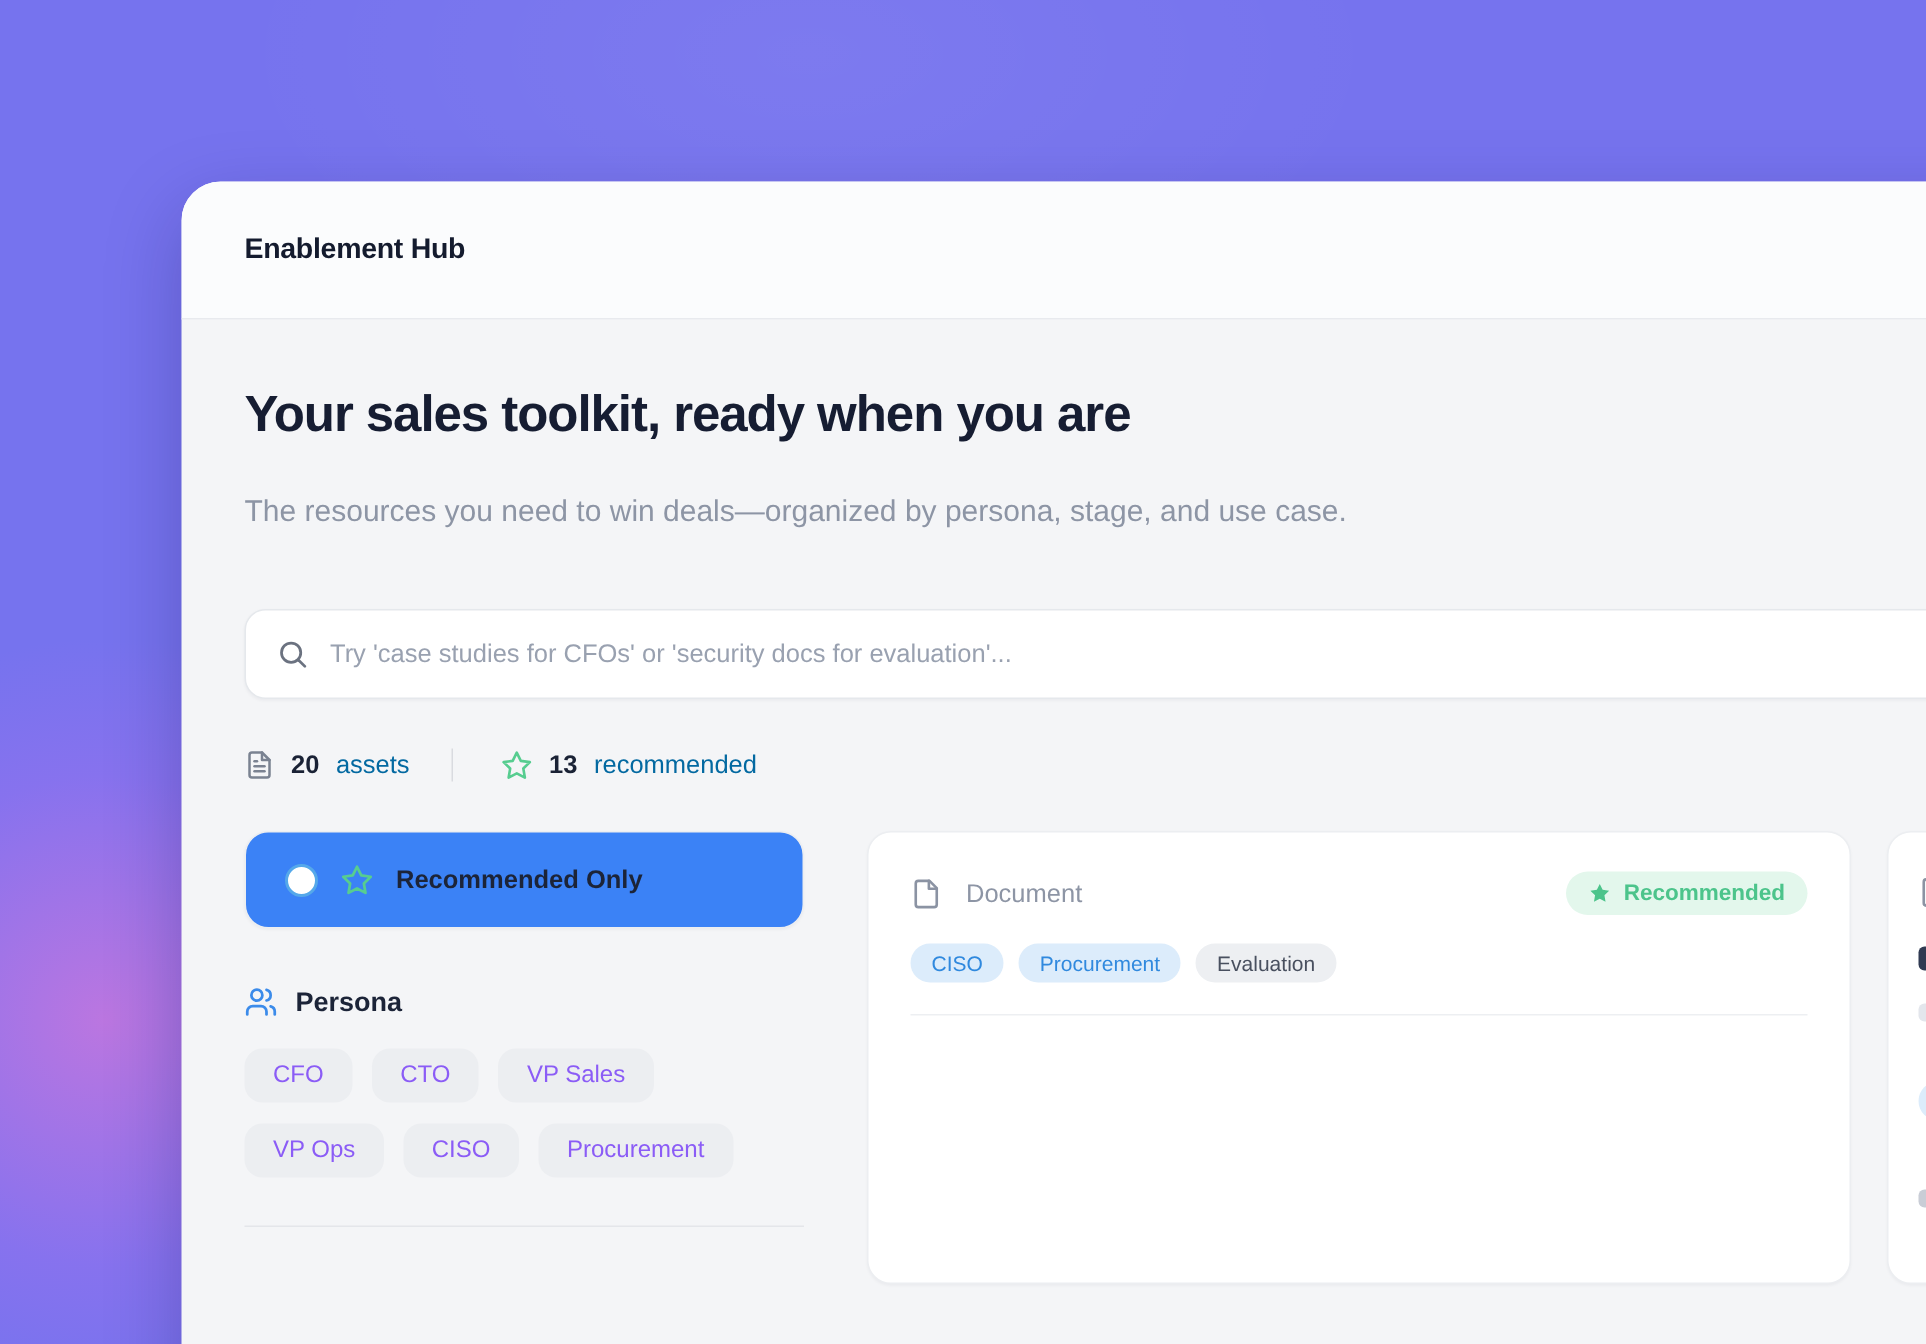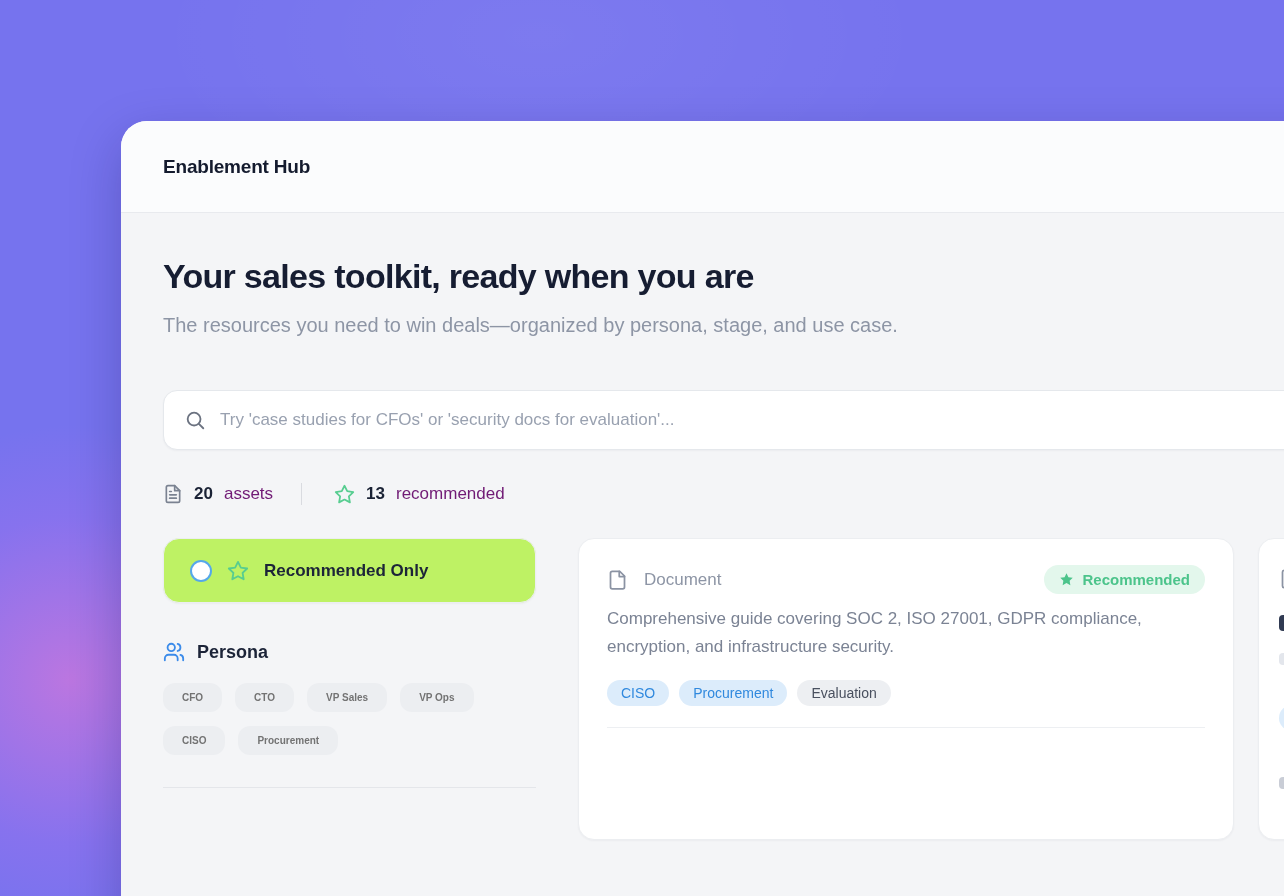--- a/index.html
+++ b/index.html
@@ -29,21 +29,21 @@
     border-bottom:1px solid #e8eaee;
     display:flex; align-items:center;
     padding-left:42px;
   }
   .app-title { font-size:19px; font-weight:700; color:#141b2e; letter-spacing:-0.2px; }
 
   .panel-body { padding:44px 0 0 42px; }
 
   .hero-title { font-size:34px; font-weight:700; letter-spacing:-0.7px; color:#161d32; }
   .hero-subtitle {
-    margin-top:10px; font-size:20px; line-height:38px;
+    margin-top:26px; font-size:20px; line-height:38px;
     color:#8d95a5; max-width:820px; font-weight:400;
   }
 
   
   .search-bar {
     margin-top:46px;
     width:1180px; height:60px;
     background:#ffffff;
     border:1px solid #e5e8ec;
     border-radius:14px;
@@ -55,49 +55,49 @@
   .search-bar input {
     flex:1; border:none; outline:none; background:transparent;
     font-family:inherit; font-size:17px; color:#1a2235;
   }
   .search-bar input::placeholder { color:#99a1b0; }
 
   
   .stats-row { margin-top:33px; display:flex; align-items:center; font-size:17px; }
   .stat { display:flex; align-items:center; gap:11px; }
   .stat b { color:#1a2235; font-weight:700;text-align:right; }
-  .stat .lbl { color:#701a75; }
+  .stat .lbl { color:#0369a1; }
   .stat-divider { width:1px; height:22px; background:#d9dbe0; margin:0 32px 0 28px; }
 
   
   .layout { margin-top:33px; display:flex; gap:42px; align-items:flex-start; }
   .sidebar { width:373px; flex:none; }
 
   .rec-card {
-    height:65px; background:#bef264;
+    height:65px; background:#3b82f6;
     border:1px solid #eceef1; border-radius:16px;
     display:flex; align-items:center; gap:15px;
     padding:0 24px 0 26px;
     box-shadow:0 1px 2px rgba(16,24,40,0.04);
     cursor:pointer;
   }
   .radio-circle {
     width:22px; height:22px; border-radius:50%;
     border:2px solid #55a8ea; background:#fff; flex:none;
   }
   .rec-label { font-size:17px; font-weight:600; color:#1c2438; }
 
   .filter-group { margin-top:38px; }
   .group-header { display:flex; align-items:center; gap:12px; }
   .group-label { font-size:18px; font-weight:700; color:#1c2438; }
 
   .chips { margin-top:20px; display:flex; flex-wrap:wrap; gap:14px 13px; }
   .chip {
     background:#eceef1; border-radius:12px;
-    padding:9px 19px; font-size:10px; color:#737373; font-weight:700;
+    padding:9px 19px; font-size:16px; color:#8b5cf6; font-weight:400;
     cursor:pointer; white-space:nowrap;
   }
   .sidebar-divider { margin-top:32px; height:1px; background:#e4e6ea; width:373px; }
   .filter-group.stage { margin-top:33px; }
 
   
   .cards { display:flex; gap:24px; }
   .card {
     width:656px; flex:none; height:302px;
     background:#fff; border:1px solid #eceef1; border-radius:16px;
@@ -237,21 +237,20 @@
             <span class="spacer"></span>
             <span class="badge">
               <span>
                 <svg width="15" height="15" viewBox="0 0 24 24" fill="#4cc48b">
                     <polygon points="12 2 15.09 8.26 22 9.27 17 14.14 18.18 21.02 12 17.77 5.82 21.02 7 14.14 2 9.27 8.91 8.26"></polygon>
                   </svg>
               </span>
               <span>Recommended</span>
             </span>
           </div>
-          <div class="card-desc">Comprehensive guide covering SOC 2, ISO 27001, GDPR compliance, encryption, and infrastructure security.</div>
           <div class="card-tags">
             <span class="tag blue">CISO</span>
             <span class="tag blue">Procurement</span>
             <span class="tag gray">Evaluation</span>
           </div>
           <div class="card-hr"></div>
         </div>
 
         <div class="card partial">
           <div class="sk-icon">

